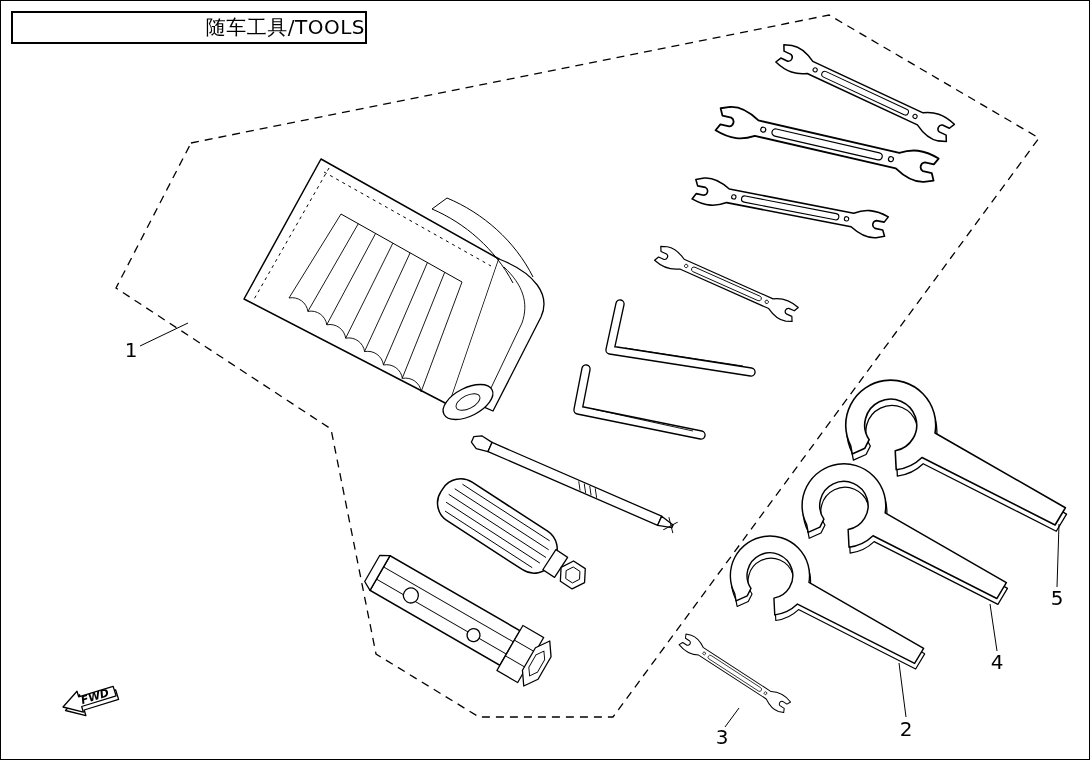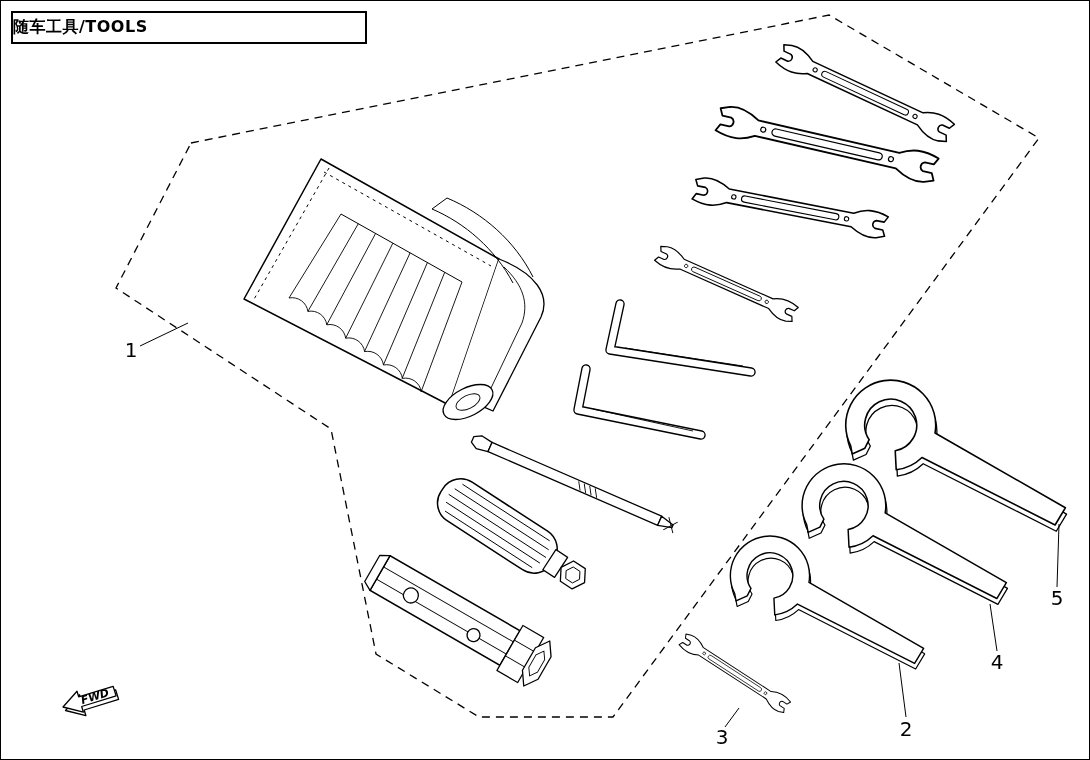--- a/index.html
+++ b/index.html
@@ -1,21 +1,21 @@
 <!DOCTYPE html>
 <html><head>
 <meta charset="utf-8">
 <style>
   html,body{margin:0;padding:0;background:#fff}
   .page{position:relative;width:1090px;height:760px;background:#fff;border:1px solid #000;
         box-sizing:border-box;overflow:hidden;
         font-family:"DejaVu Sans","Liberation Sans",sans-serif}
   .title-box{position:absolute;left:10px;top:10px;width:356px;height:33px;border:2px solid #000;
-        box-sizing:border-box;display:flex;align-items:center;justify-content:flex-start;
-        font-size:16px;font-weight:bold;letter-spacing:.5px;color:#000;background:#fff}
+        box-sizing:border-box;display:flex;align-items:center;justify-content:flex-end;
+        font-size:20px;font-weight:normal;letter-spacing:.5px;color:#000;background:#fff}
   svg.diagram{position:absolute;left:0;top:0}
   .ol{fill:#fff;stroke:#000;stroke-width:1.5;stroke-linejoin:round}
   .ol2{fill:#fff;stroke:#000;stroke-width:1.3;stroke-linejoin:round}
   .ln{fill:none;stroke:#000;stroke-width:1}
   .thin{fill:none;stroke:#000;stroke-width:.9}
   .dash{fill:none;stroke:#000;stroke-width:1.3;stroke-dasharray:8 6}
   .stitch{fill:none;stroke:#000;stroke-width:1;stroke-dasharray:3 4}
   .rodB{fill:none;stroke:#000;stroke-width:9.5;stroke-linecap:round;stroke-linejoin:round}
   .rodW{fill:none;stroke:#fff;stroke-width:6.8;stroke-linecap:round;stroke-linejoin:round}
   text.lbl{font-size:20px;fill:#000}

